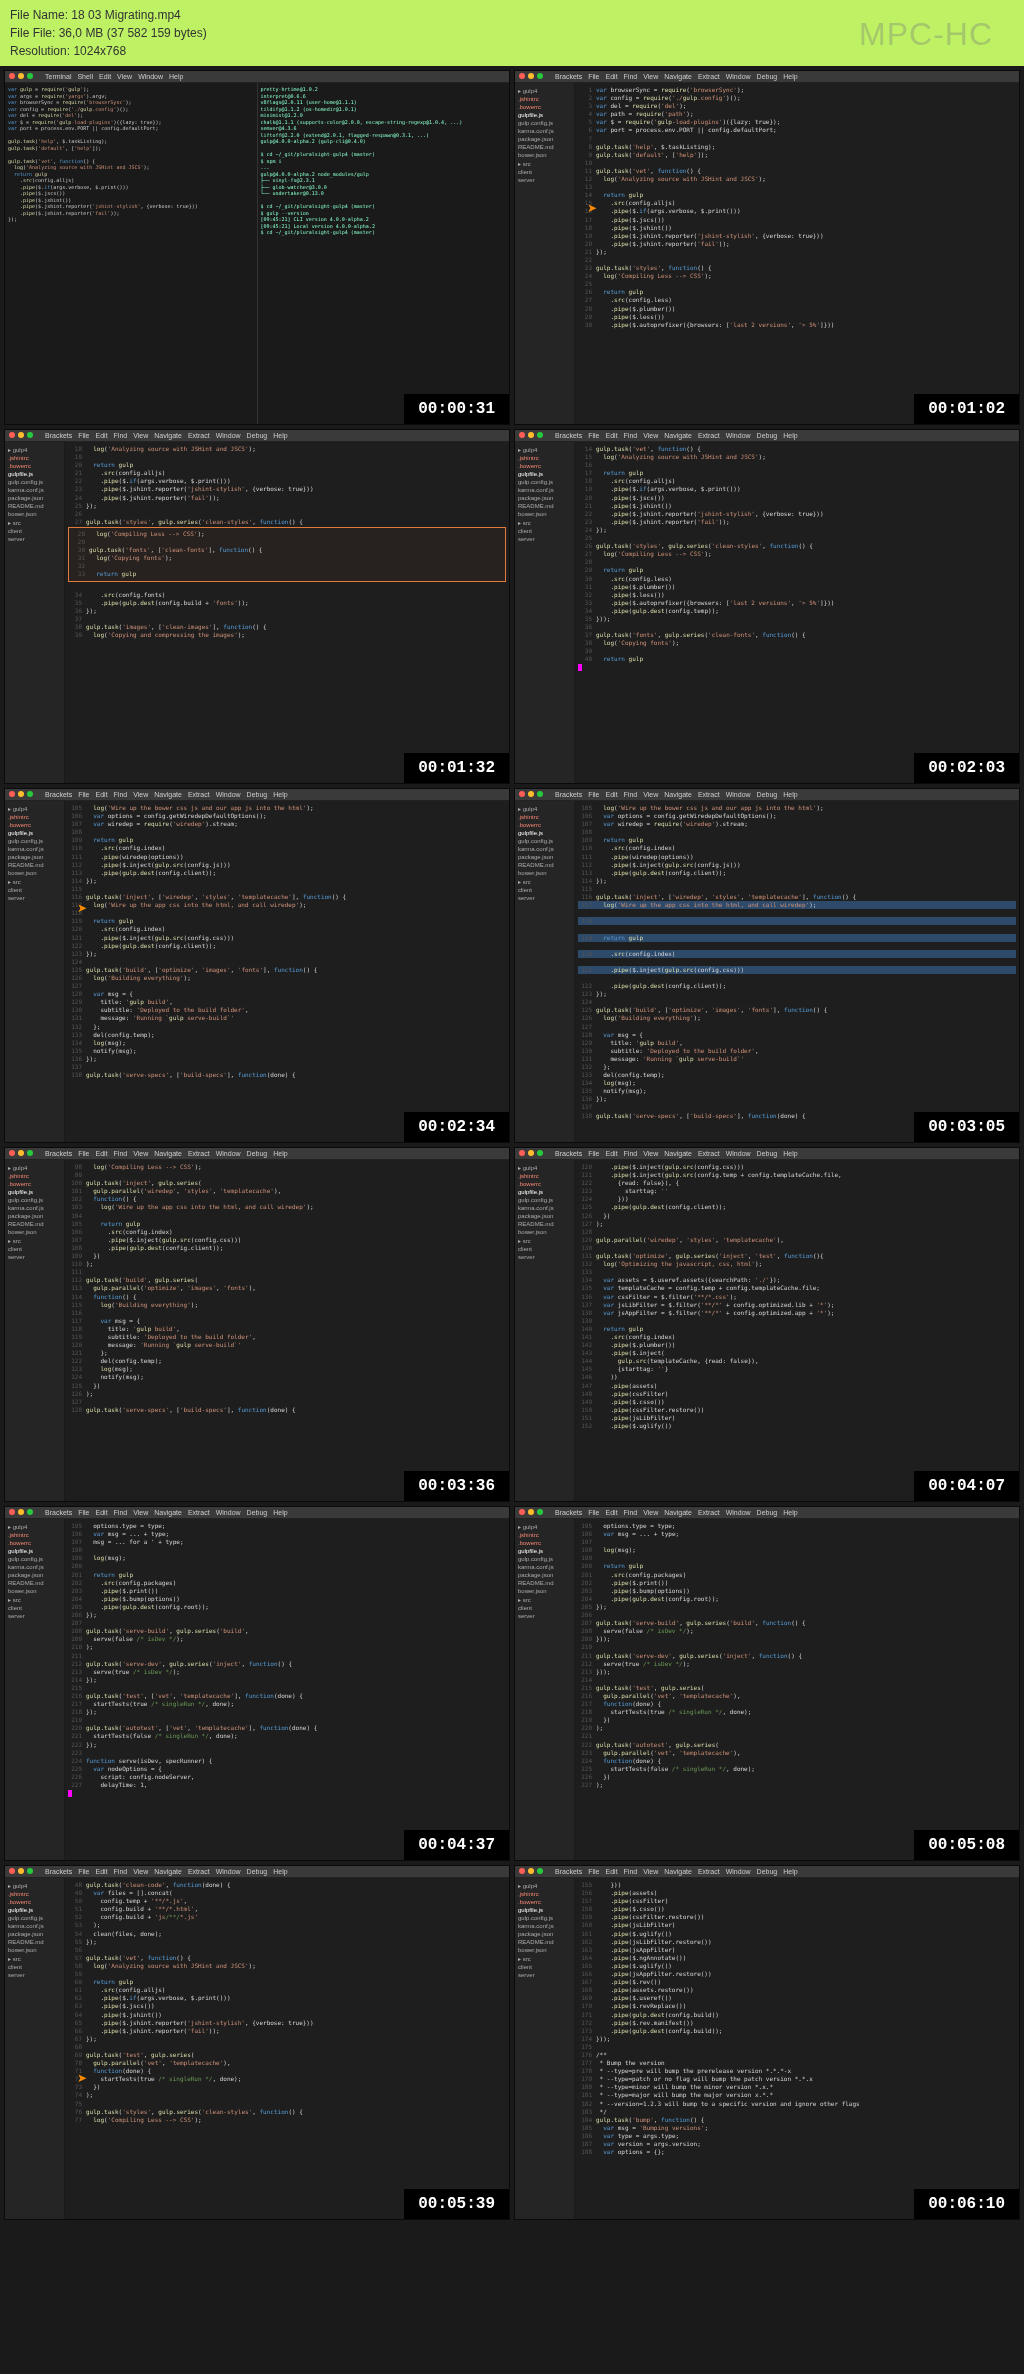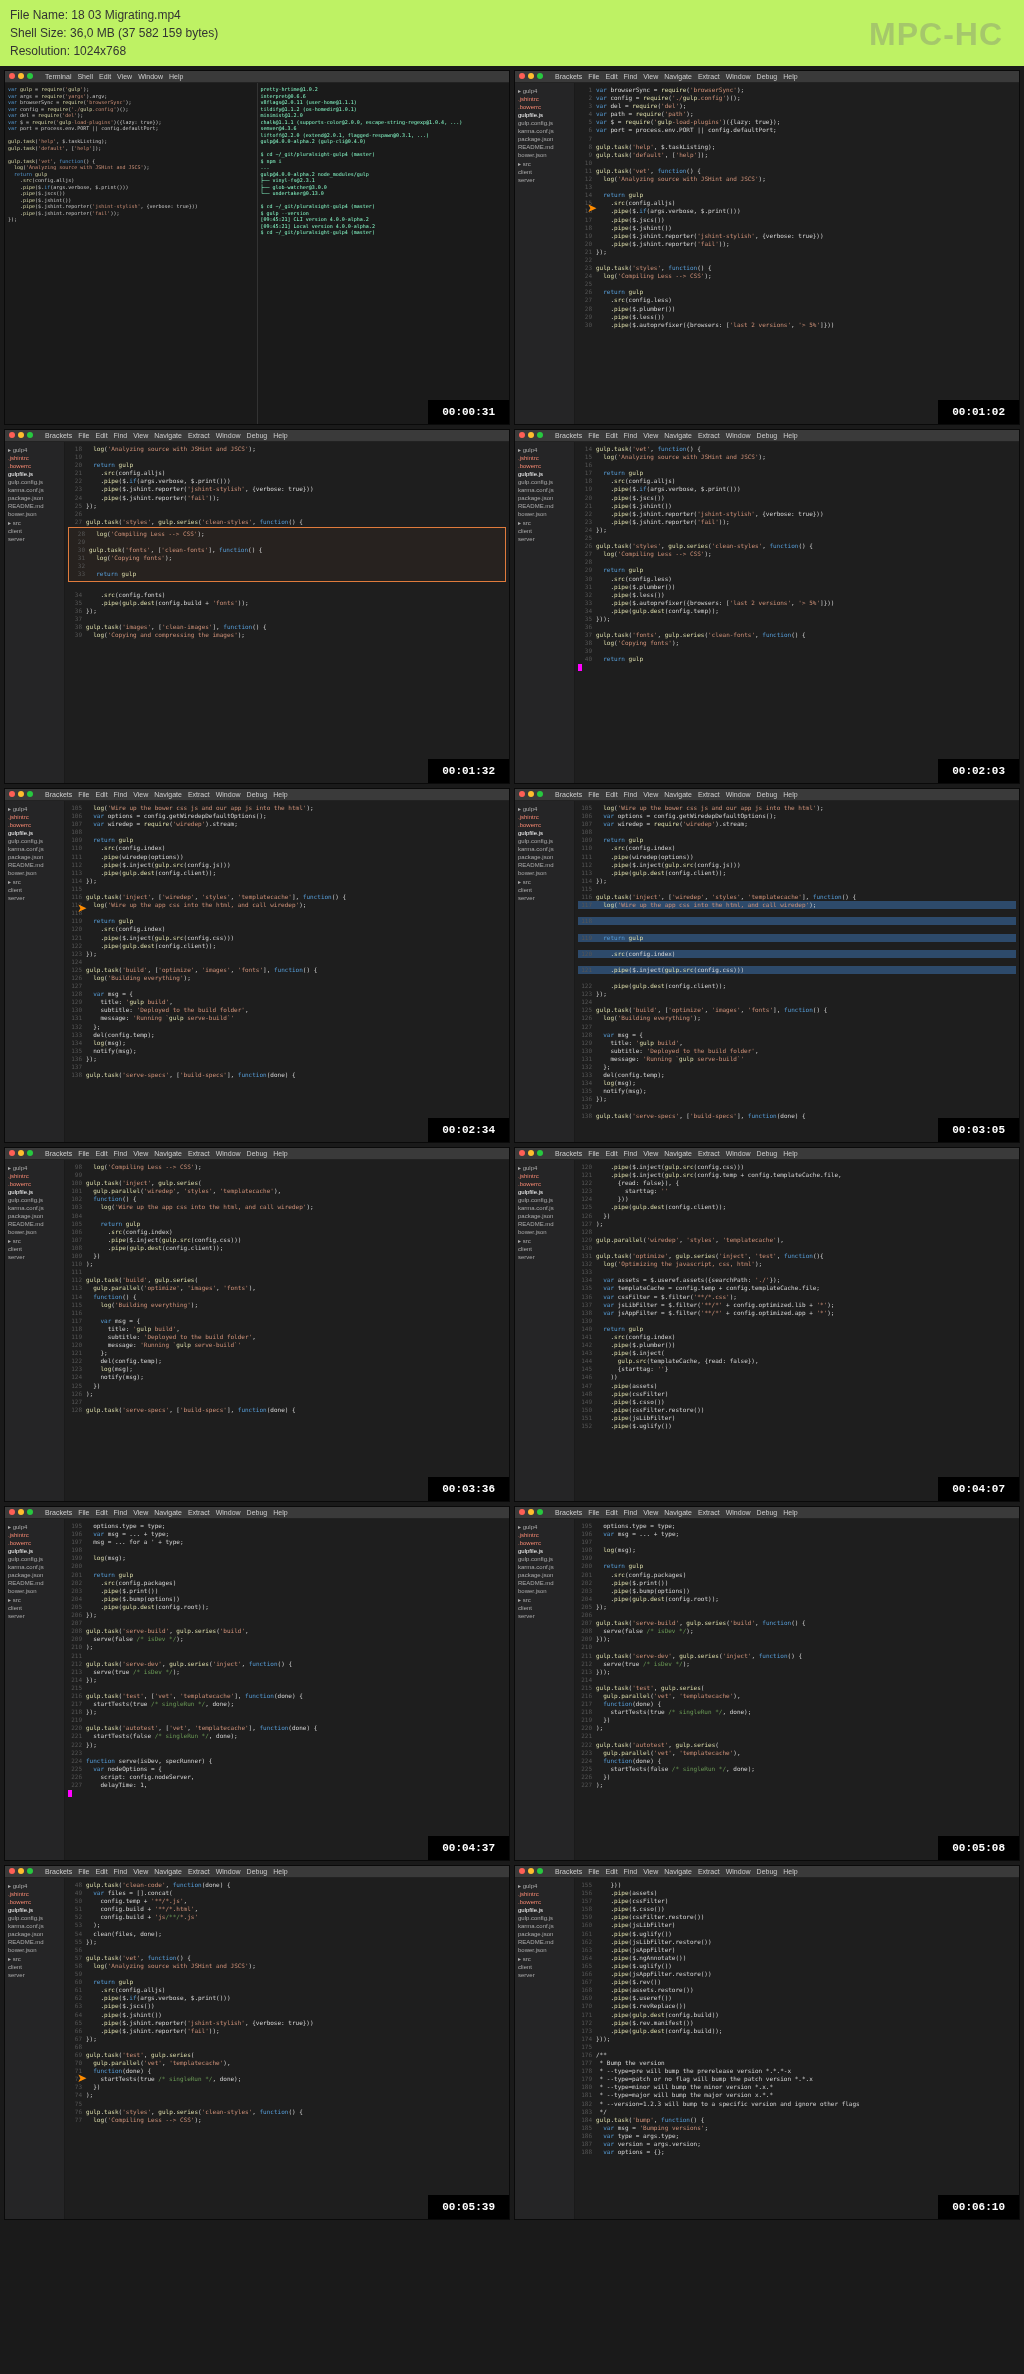--- a/index.html
+++ b/index.html
@@ -12,24 +12,24 @@
 .header {
   background: #bef264;
   color: #333;
   padding: 6px 10px;
   font-size: 12px;
   line-height: 1.5;
   position: relative;
 }
 .header .logo {
   position: absolute;
-  right: 21px;
+  right: 31px;
   top: 10px;
   font-size: 32px;
-  font-weight: bold;
+  font-weight: normal;
   color: rgba(120,120,120,0.35);
   letter-spacing: 1px;
   text-align: right;
 }
 .grid-container {
   display: grid;
   grid-template-columns: 1fr 1fr;
   gap: 4px;
   padding: 4px;
   background: #1a1a1a;
@@ -113,21 +113,21 @@
   color: #ff8c00;
   font-size: 12px;
   z-index: 5;
 }
 .timestamp {
   position: absolute;
   bottom: 0;
   right: 0;
   background: #000;
   color: #fff;
-  font-size: 11px;
+  font-size: 16px;
   font-weight: bold;
   padding: 6px 14px;
   font-family: 'Courier New', monospace;
 }
 .terminal-split {
   display: flex;
   flex: 1;
 }
 .terminal-half {
   flex: 1;
@@ -161,21 +161,21 @@
   height: 7px;
   background: #ff00ff;
   vertical-align: middle;
 }
 </style>
 </head>
 <body>
 
 <div class="header">
   <div><span>File Name:</span> <span>18 03 Migrating.mp4</span></div>
-  <div><span>Shell Size:</span> <span>36,0 MB (37 582 159 bytes)</span></div>
+  <div><span>File File:</span> <span>36,0 MB (37 582 159 bytes)</span></div>
   <div><span>Resolution:</span> <span>1024x768</span></div>
   <div class="logo">MPC-HC</div>
 </div>
 
 <div class="grid-container">
 
   <div class="thumb">
     <div class="thumb-inner">
       <div class="menubar">
         <span class="traffic-lights">

